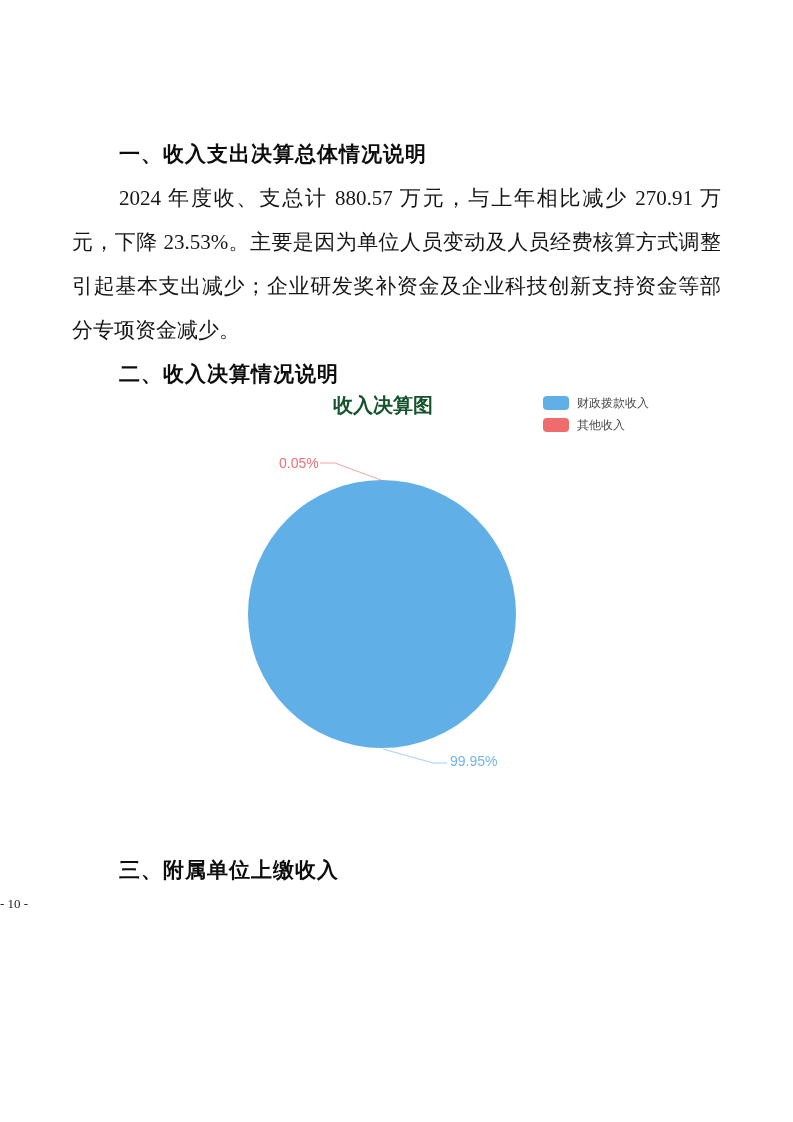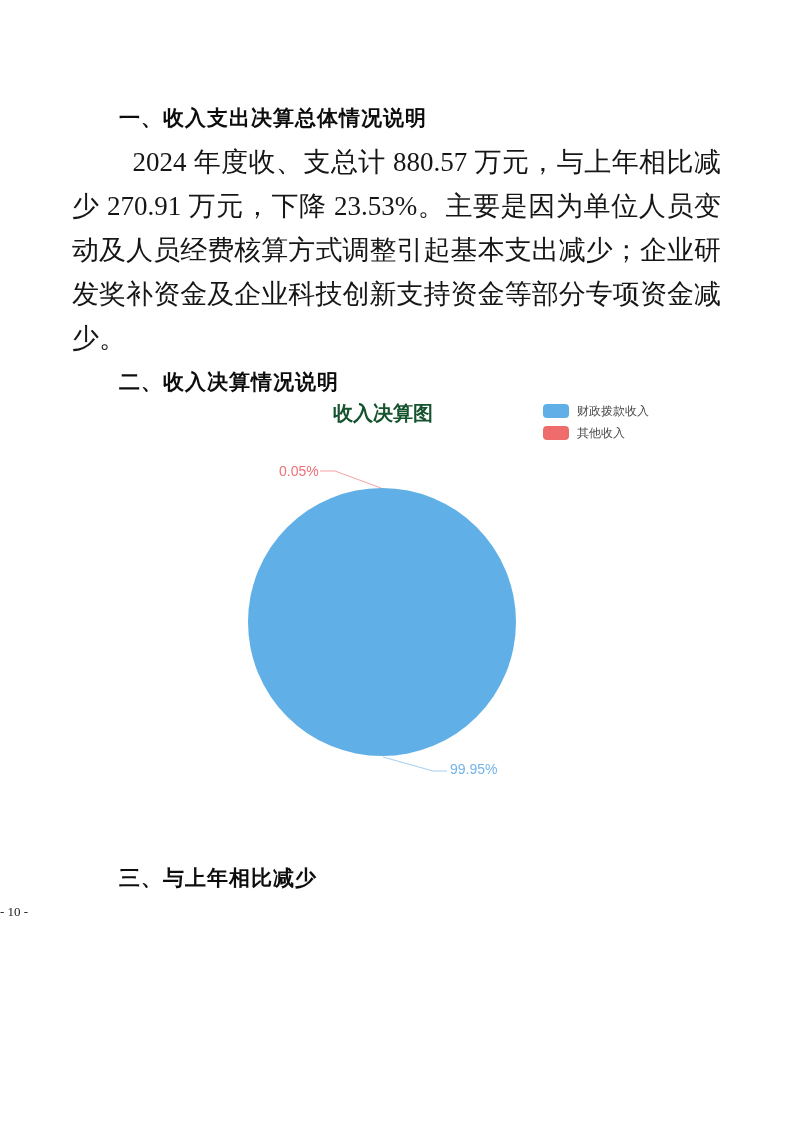--- a/index.html
+++ b/index.html
@@ -7,32 +7,32 @@
   .page {
     position: relative;
     width: 793px;
     height: 1122px;
     margin: 0 auto;
     background: #ffffff;
     overflow: hidden;
     font-family: "Liberation Serif", "DejaVu Serif", serif;
     color: #141414;
   }
-  .content { padding: 96px 72px 0 72px; }
+  .content { padding: 96px 72px 0 72px; margin-top: 36px; }
   .sec-heading {
     font-family: "Liberation Sans", "DejaVu Sans", sans-serif;
     font-weight: bold;
     font-size: 21px;
     line-height: 44px;
     color: #0d0d0d;
     padding-left: 47px;
     letter-spacing: 1px;
   }
   .sec-body {
-    font-size: 27px;
+    font-size: 21px;
     line-height: 44px;
     text-align: justify;
     text-indent: 2.24em;
     color: #161616;
   }
   .chart {
     position: relative;
     height: 452px;
     margin: 0 -72px;
   }
@@ -112,17 +112,17 @@
 
       <svg class="leaders" viewBox="0 0 793 452">
         <polyline id="leader-other" points="320,67 335,67 381,84" style="stroke: rgb(238, 112, 120);"></polyline>
         <polyline id="leader-main" points="383,353 433,367 447,367" style="stroke: rgb(114, 180, 233);"></polyline>
       </svg>
 
       <div class="pct pct-other" id="label-other" style="color: rgb(238, 112, 120);">0.05%</div>
       <div class="pct pct-main" id="label-main" style="color: rgb(114, 180, 233);">99.95%</div>
     </div>
 
-    <div class="sec-heading">三、与上年相比减少</div>
+    <div class="sec-heading">三、附属单位上缴收入</div>
   </div>
 
   <div class="page-number">- 10 -</div>
 </div>
 
 </body></html>

